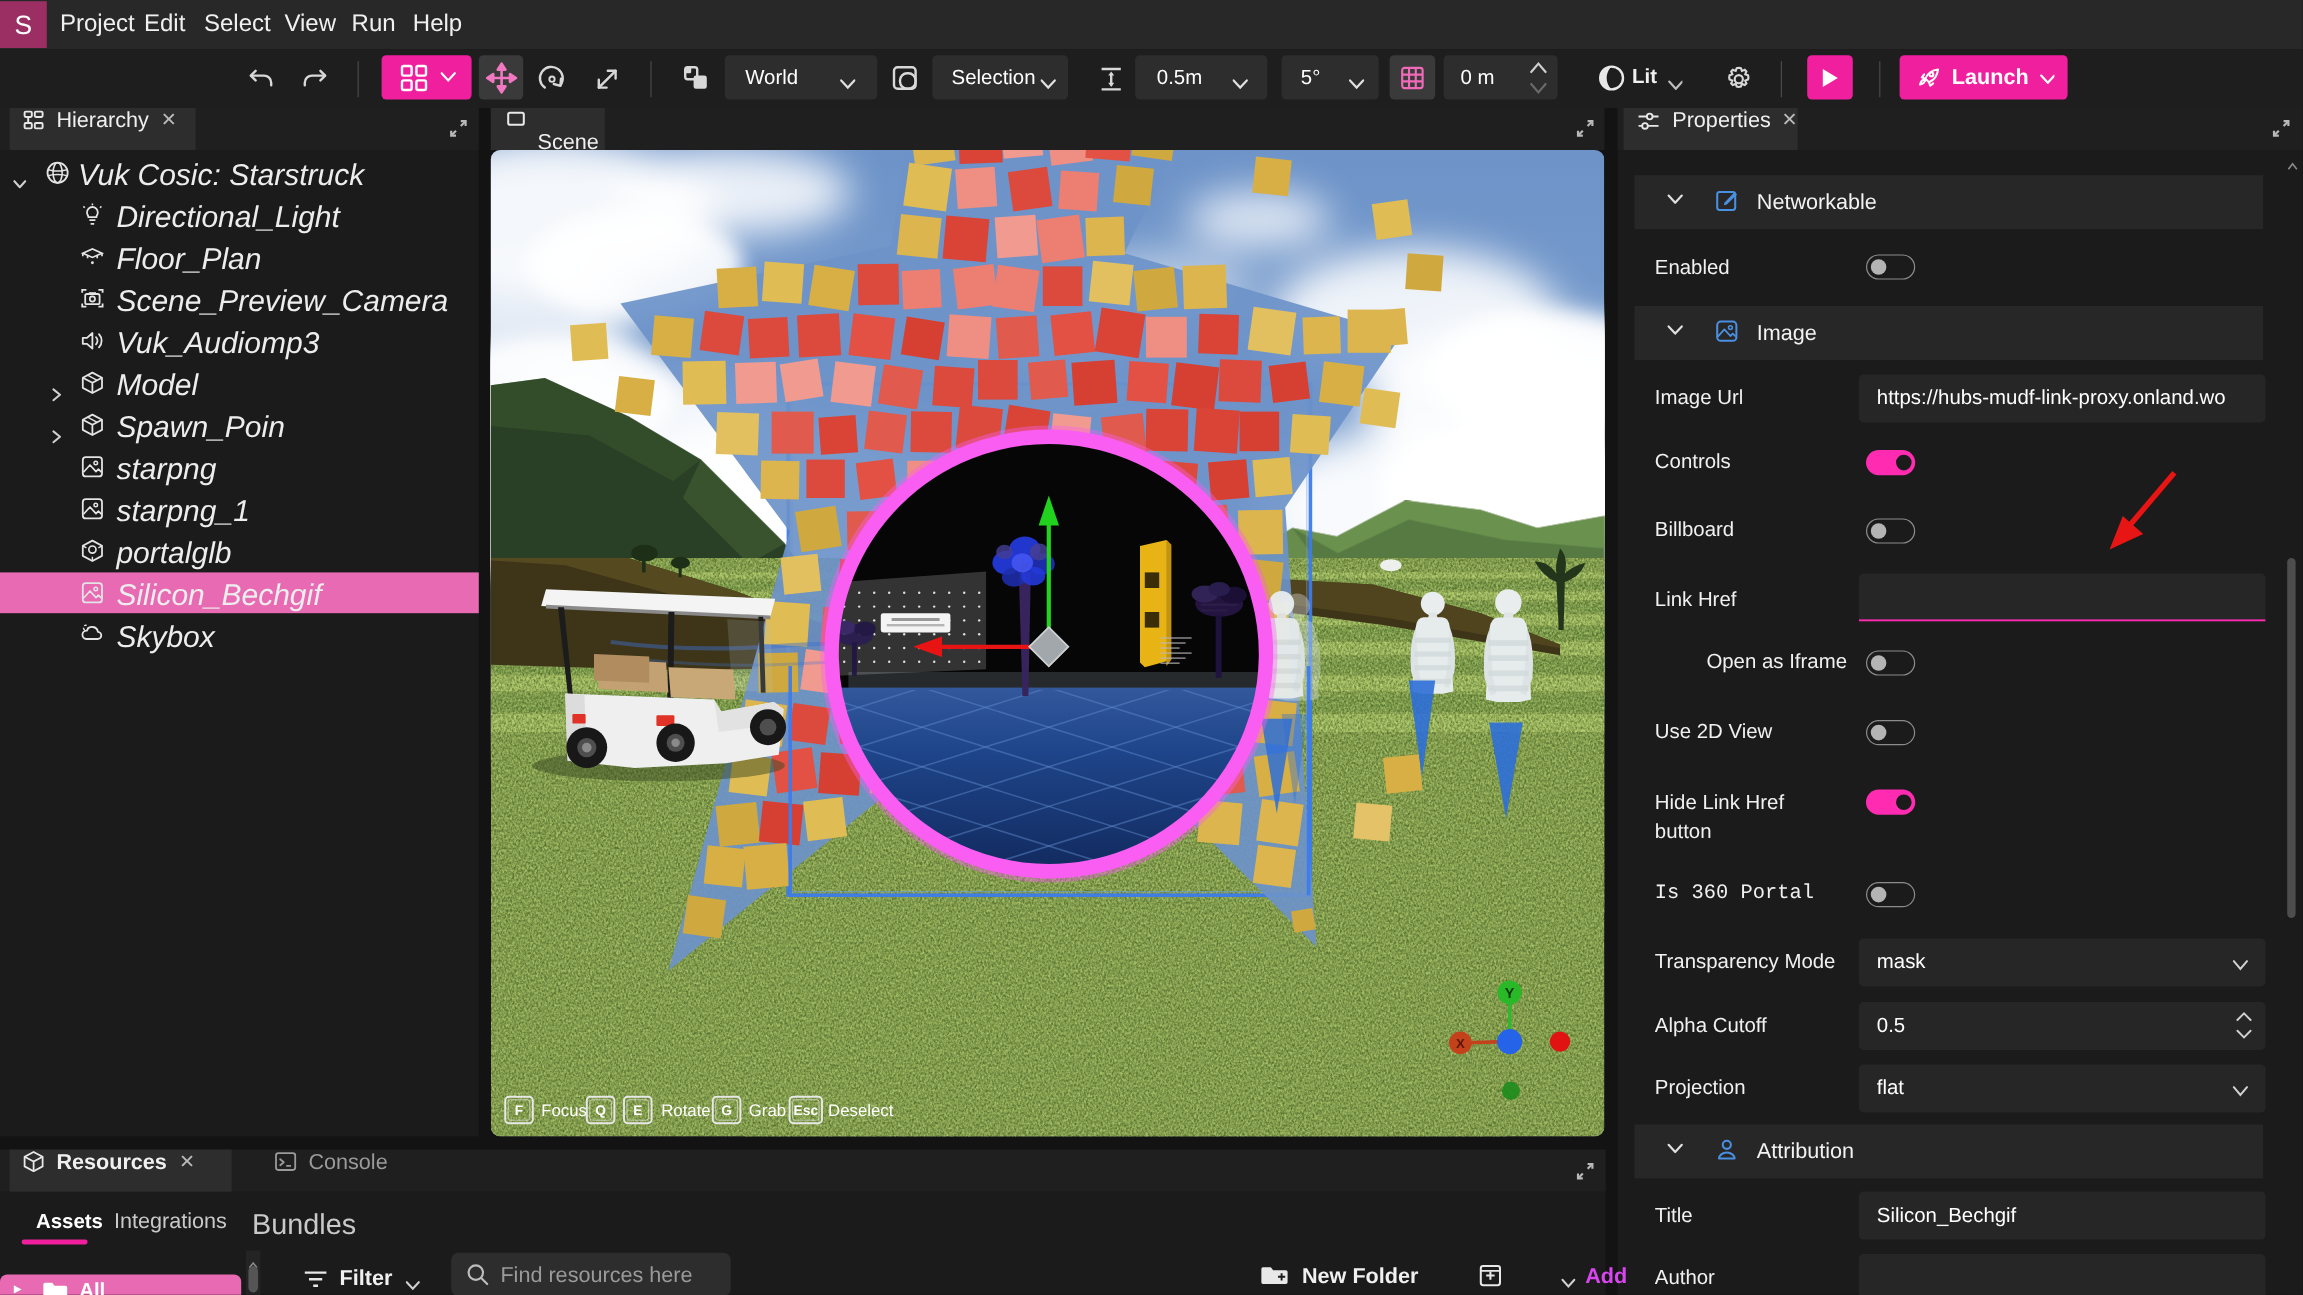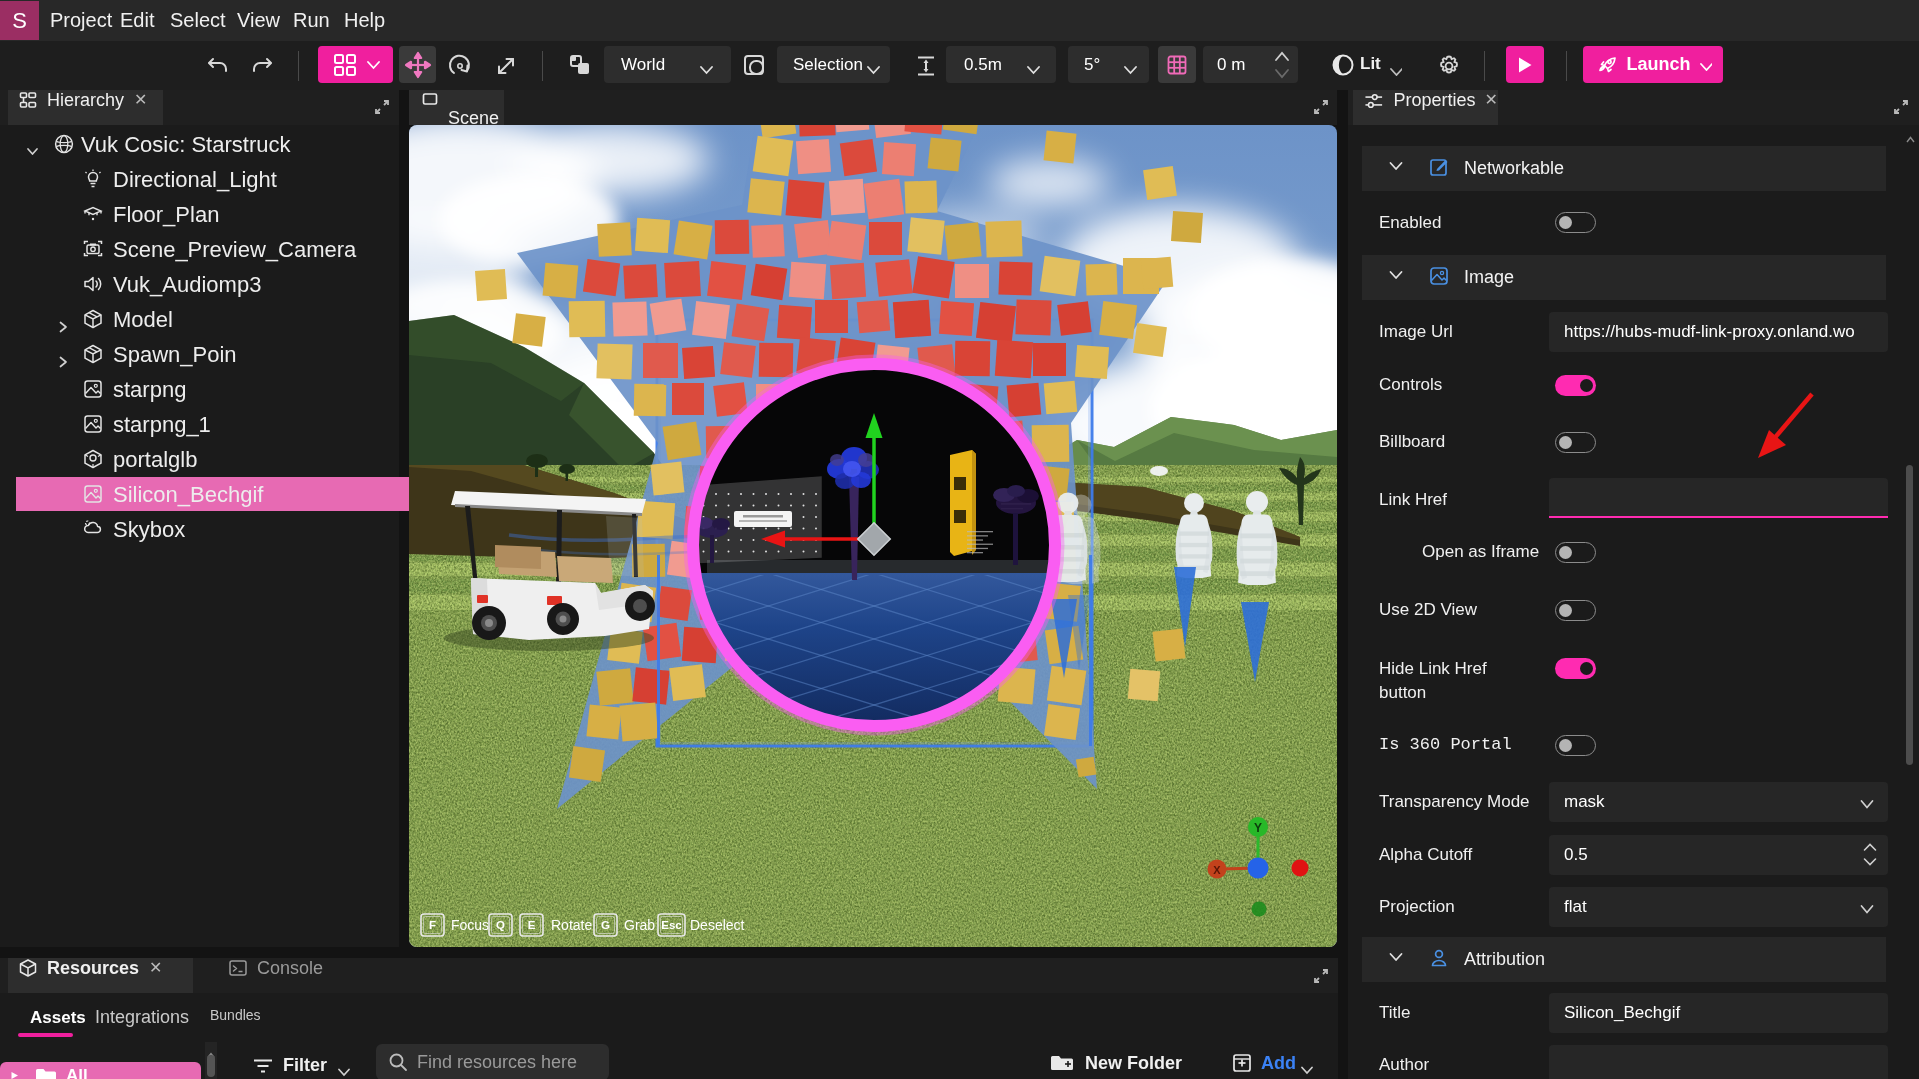--- a/index.html
+++ b/index.html
@@ -7,21 +7,21 @@
 .slogo{left:0;top:1px;width:39px;height:39px;background:#9b2e63;color:#fff;font-size:22px;display:flex;align-items:center;justify-content:center;}
 .menu{top:0;height:41px;display:flex;align-items:center;font-size:20px;color:#f0f0f0;}
 .toolbar{left:0;top:41px;width:1919px;height:49px;background:#1e1e1e;}
 .tbtn{position:absolute;display:flex;align-items:center;justify-content:center;border-radius:4px;}
 .drop{background:#2d2d2d;color:#fff;font-size:17px;}
 .sep{position:absolute;width:1px;height:30px;background:#4a4a4a;top:51px;}
 .panel{background:#1b1b1b;}
 .tabstrip{background:#1f1f1f;height:35px;}
 .tab{position:absolute;top:0;height:35px;background:#2d2d2d;display:flex;align-items:flex-start;font-size:18px;color:#f0f0f0;}
 .tabgray{color:#9a9a9a;background:transparent;}
-.hrow{position:absolute;left:16px;width:399px;height:34px;display:flex;align-items:center;font-size:22px;color:#ededed;}
+.hrow{position:absolute;left:0;width:399px;height:34px;display:flex;align-items:center;font-size:25px;color:#ededed;font-style:italic;}
 .sechead{position:absolute;left:14px;width:524px;height:45px;background:#272727;display:flex;align-items:center;font-size:18px;color:#f2f2f2;}
 .plabel{position:absolute;left:31px;font-size:17px;color:#f0f0f0;}
 .pinput{position:absolute;left:199px;width:339px;height:40px;background:#262626;border-radius:4px;color:#fff;font-size:17px;display:flex;align-items:center;}
 .toggle{position:absolute;left:199px;width:41px;height:21px;border:1.5px solid #8c8c8c;border-radius:11px;}
 .toggle .knob{position:absolute;left:3px;top:2.5px;width:13px;height:13px;border-radius:50%;background:#b4b4b4;}
 .toggleon{position:absolute;left:199px;width:41px;height:21px;background:#ff2bb1;border-radius:11px;}
 .toggleon .knob{position:absolute;right:3px;top:4px;width:13px;height:13px;border-radius:50%;background:#1b1b1b;}
 </style></head><body>
 <div class="abs menubar"></div>
 <div class="abs slogo">S</div>
@@ -1003,21 +1003,21 @@
       <g stroke="#b9b9b9" stroke-width="1.8" fill="none">
         <path d="M10 2 H14 V6"></path>
         <path d="M6 14 H2 V10"></path>
         <line x1="14" y1="2" x2="10" y2="6"></line>
         <line x1="2" y1="14" x2="6" y2="10"></line>
       </g>
     </svg></div>
 <div class="abs" style="left:30px;top:1008px;font-size:17px;font-weight:bold;color:#fff;">Assets</div>
 <div class="abs" style="left:18px;top:1033px;width:55px;height:4px;background:#f01f9e;border-radius:2px;"></div>
 <div class="abs" style="left:95px;top:1007px;font-size:18px;color:#c9c9c9;">Integrations</div>
-<div class="abs" style="left:210px;top:1007px;font-size:14px;color:#c9c9c9;">Bundles</div>
+<div class="abs" style="left:210px;top:1007px;font-size:24px;color:#c9c9c9;">Bundles</div>
 <div class="abs" style="left:0px;top:1062px;width:201px;height:17px;background:#e76ab3;border-radius:6px 6px 0 0;"></div>
 <div class="abs" style="left:10px;top:1066px;"><svg width="10" height="9" viewBox="0 0 10 9" style="" xmlns="http://www.w3.org/2000/svg">
       <path d="M1.5 1 L8 4.5 L1.5 8" fill="#fff"></path>
     </svg></div>
 <div class="abs" style="left:36px;top:1066px;"><svg width="22" height="18" viewBox="0 0 22 18" style="" xmlns="http://www.w3.org/2000/svg">
       <path d="M1.5 3 h6 l2 2.5 h9 a1.5 1.5 0 0 1 1.5 1.5 v8 a1.5 1.5 0 0 1 -1.5 1.5 h-17 a1.5 1.5 0 0 1 -1.5 -1.5 v-10.5 a1.5 1.5 0 0 1 1.5 -1.5 Z" fill="#fff"></path>
     </svg></div>
 <div class="abs" style="left:66px;top:1066px;font-size:17px;font-weight:bold;color:#fff;">All</div>
 <div class="abs" style="left:205px;top:1042px;width:12px;height:37px;background:#242424;"></div>
 <div class="abs" style="left:207px;top:1045px;"><svg width="8" height="7" viewBox="0 0 8 7" style="" xmlns="http://www.w3.org/2000/svg">
@@ -1046,15 +1046,15 @@
         <line x1="14" y1="12" x2="20" y2="12"></line>
       </g>
     </svg></div>
 <div class="abs" style="left:1085px;top:1053px;font-size:18px;font-weight:bold;color:#f0f0f0;">New Folder</div>
 <div class="abs" style="left:1231px;top:1052px;"><svg width="22" height="22" viewBox="0 0 22 22" style="" xmlns="http://www.w3.org/2000/svg">
       <rect x="3" y="3" width="16" height="16" rx="2" fill="none" stroke="#e8e8e8" stroke-width="1.7"></rect>
       <line x1="11" y1="7.5" x2="11" y2="14.5" stroke="#e8e8e8" stroke-width="1.7"></line>
       <line x1="7.5" y1="11" x2="14.5" y2="11" stroke="#e8e8e8" stroke-width="1.7"></line>
       <line x1="3" y1="7" x2="19" y2="7" stroke="#e8e8e8" stroke-width="1.4"></line>
     </svg></div>
-<div class="abs" style="left:1261px;top:1053px;font-size:18px;font-weight:bold;color:#3b82f6;">Add</div>
+<div class="abs" style="left:1321px;top:1053px;font-size:18px;font-weight:bold;color:#d946ef;">Add</div>
 <div class="abs" style="left:1301px;top:1061px;"><svg width="12" height="9" viewBox="0 0 12 9" style="" xmlns="http://www.w3.org/2000/svg">
       <path d="M1 1.5 L6 7 L11 1.5" stroke="#d0d0d0" stroke-width="1.7" fill="none" stroke-linecap="round"></path>
     </svg></div>
 </body></html>

